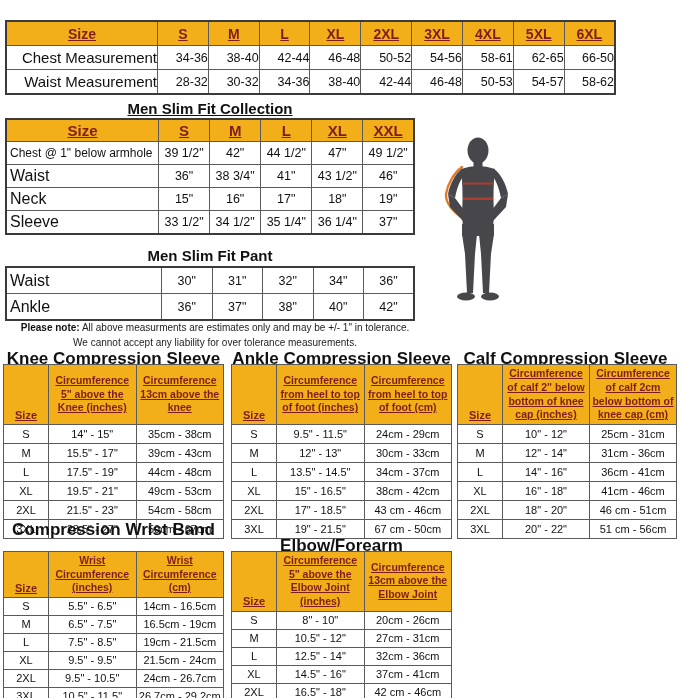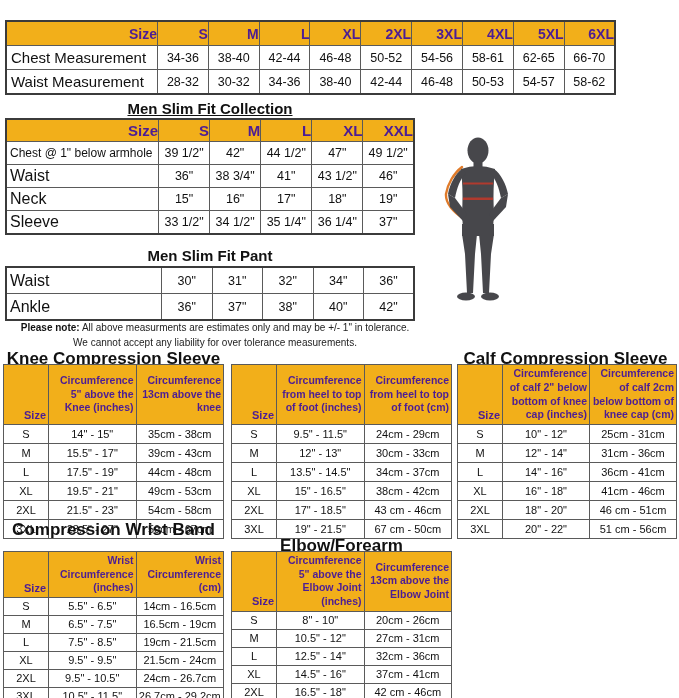--- a/index.html
+++ b/index.html
@@ -7,29 +7,29 @@
     position:relative; width:679px; height:698px; background:#ffffff;
     font-family:"Liberation Sans", sans-serif; color:#111;
     overflow:hidden;
   }
   .title { position:absolute; text-align:center; font-weight:bold; color:#111; }
   .title.big { font-size:15px; }
   .title.small { font-size:17px; }
 
   table { position:absolute; border-collapse:collapse; table-layout:fixed; background:#fff; border:2px solid #3b3b3b; }
   th, td { border:1px solid #5a5a5a; overflow:hidden; padding:0; }
-  th { background:var(--gold,#F2AF1A); font-weight:bold; color:#4c1d95; text-align:right; }
+  th { background:var(--gold,#F2AF1A); font-weight:bold; color:#7f1d1d; text-align:center;text-decoration:underline; }
   td { text-align:center; color:#111; }
   td.first { text-align:left; }
 
   
   #tbl-compression { left:5px; top:20px; width:611px; }
   #tbl-compression .first { width:150px; }
   #tbl-compression th { height:23px; font-size:14px; }
-  #tbl-compression td { height:23px; font-size:12.5px; }
+  #tbl-compression td { height:23px; font-size:12.5px;text-align:right; }
   #tbl-compression td.first { font-size:15px; padding-left:4px; }
 
   #tbl-slim { left:5px; top:118px; width:410px; }
   #tbl-slim .first { width:151px; }
   #tbl-slim th { height:21px; font-size:15px; }
   #tbl-slim td { height:22px; font-size:12.5px; }
   #tbl-slim td.first { font-size:16px; padding-left:3px; }
   #tbl-slim tbody tr:first-child td.first { font-size:12px; }
 
   #tbl-pant { left:5px; top:266px; width:410px; }
@@ -94,21 +94,21 @@
         <tr>
           <td class="first">Chest Measurement</td>
           <td>34-36</td>
           <td>38-40</td>
           <td>42-44</td>
           <td>46-48</td>
           <td>50-52</td>
           <td>54-56</td>
           <td>58-61</td>
           <td>62-65</td>
-          <td>66-70</td>
+          <td>66-50</td>
         </tr>
         <tr>
           <td class="first">Waist Measurement</td>
           <td>28-32</td>
           <td>30-32</td>
           <td>34-36</td>
           <td>38-40</td>
           <td>42-44</td>
           <td>46-48</td>
           <td>50-53</td>
@@ -258,20 +258,21 @@
           <td>54cm - 58cm</td>
         </tr>
         <tr>
           <td class="first">3XL</td>
           <td>23.5" - 27"</td>
           <td>59cm - 67cm</td>
         </tr>
       </tbody>
     </table>
 
+  <div class="title small" id="title-ankle">Ankle Compression Sleeve</div>
   <table class="sm" id="tbl-ankle">
       <thead>
         <tr>
           <th class="first">Size</th>
           <th>Circumference from heel to top of foot (inches)</th>
           <th>Circumference from heel to top of foot (cm)</th>
         </tr>
       </thead>
       <tbody>
         <tr>

